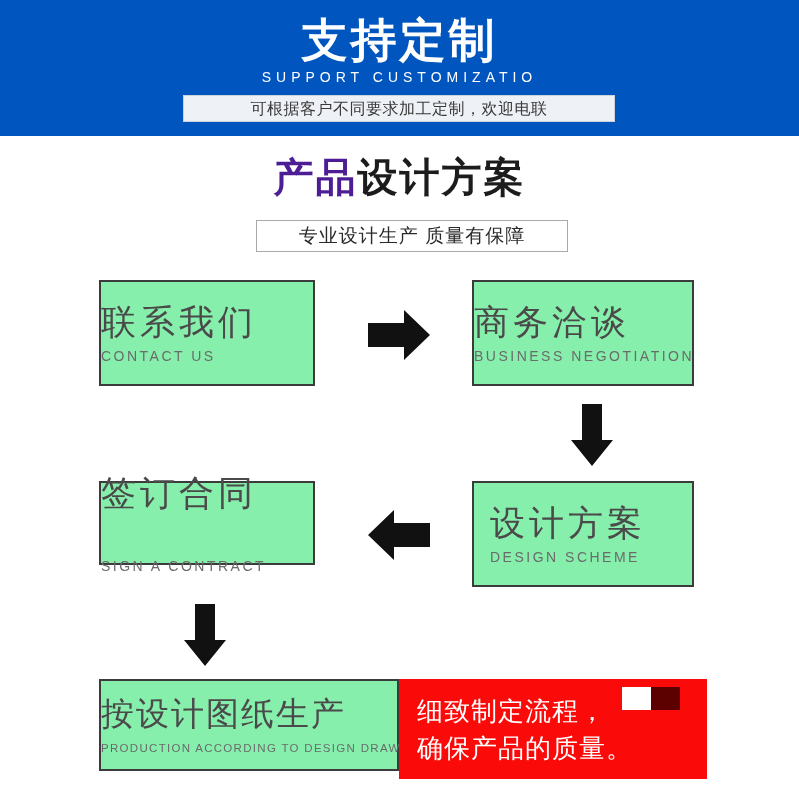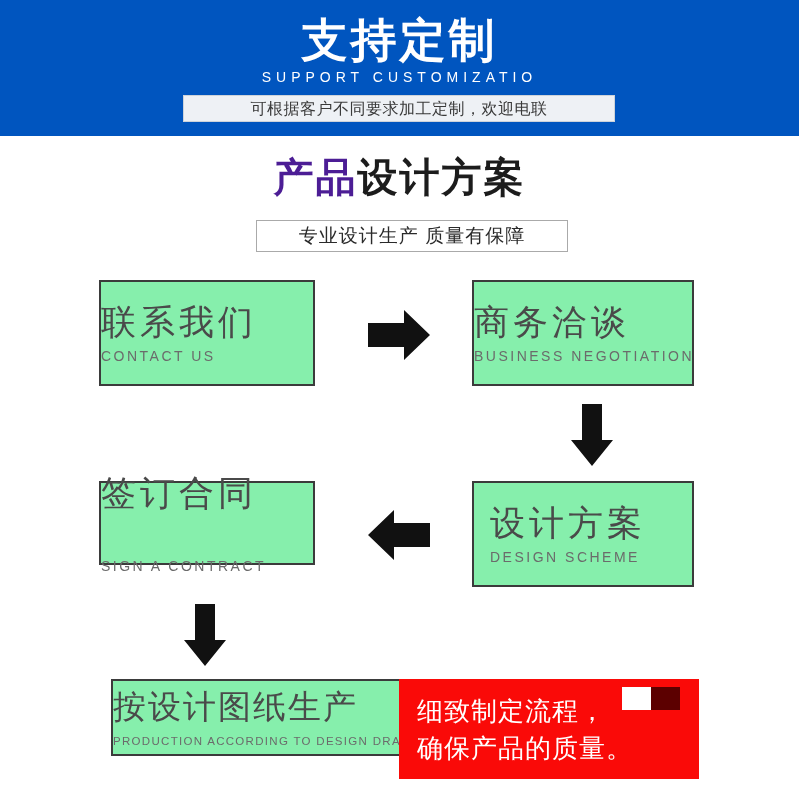--- a/index.html
+++ b/index.html
@@ -139,40 +139,40 @@
 
   .box-contact   { left: 99px;  top: 280px; width: 216px; height: 106px; }
   .box-business  { left: 472px; top: 280px; width: 222px; height: 106px; }
   .box-design    { left: 472px; top: 481px; width: 222px; height: 106px; padding-left: 16px; }
   .box-sign      { left: 99px;  top: 481px; width: 216px; height: 84px; gap: 39px; }
 
   .box-production {
     left: 99px;
     top: 679px;
     width: 300px;
-    height: 77px;
-    margin-left: 12px;
+    height: 92px;
   }
   .box-production .fbox-cn {
     font-size: 33px;
     letter-spacing: 2px;
   }
   .box-production .fbox-en {
     font-size: 11.5px;
     letter-spacing: 1.3px;
   }
 
   
   .red-panel {
     position: absolute;
     left: 399px;
     top: 679px;
     width: 300px;
     height: 100px;
     background: #fa0a08;
+    padding-left: 8px;
   }
   .red-text {
     position: absolute;
     left: 18px;
     top: 14px;
     color: #ffffff;
     font-size: 26px;
     line-height: 37px;
     letter-spacing: 1px;
     white-space: nowrap;

